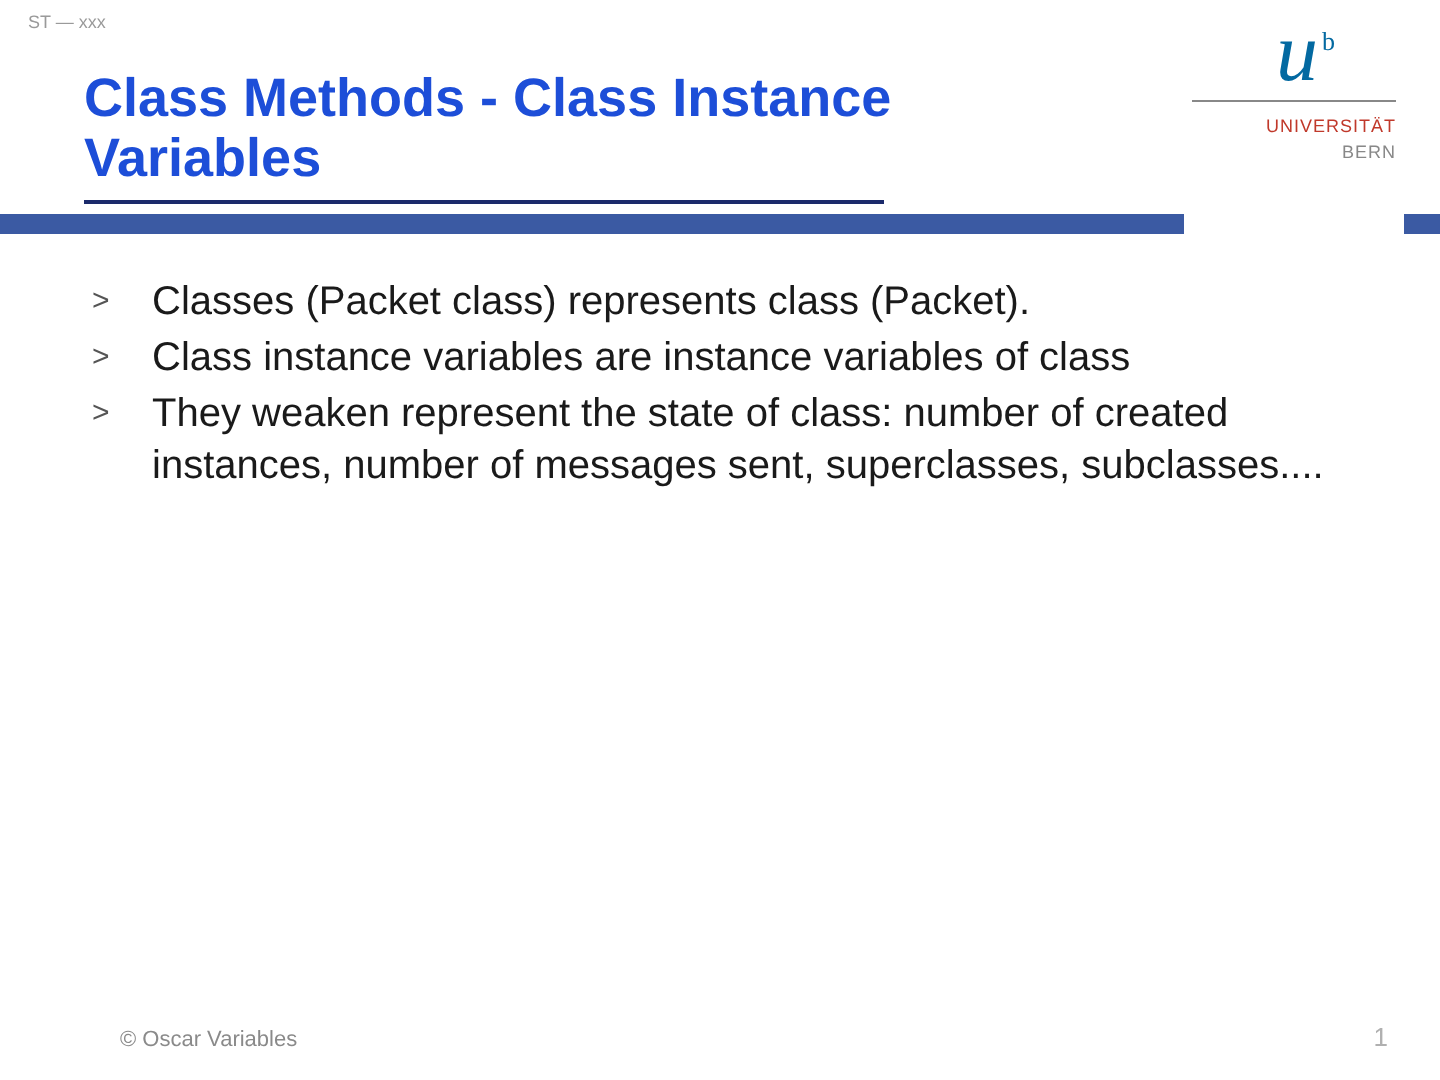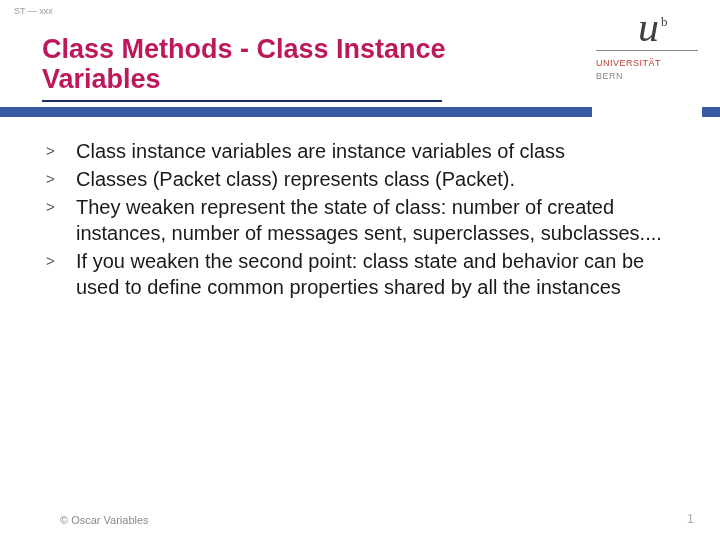--- a/index.html
+++ b/index.html
@@ -20,21 +20,21 @@
     font-size: 9px;
     color: #9a9a9a;
   }
   .title {
     position: absolute;
     top: 34px;
     left: 42px;
     width: 520px;
     font-size: 27px;
     font-weight: bold;
-    color: #be185d;
+    color: #1d4ed8;
     line-height: 1.12;
     font-family: Arial, Helvetica, sans-serif;
   }
   .title-underline {
     position: absolute;
     top: 100px;
     left: 42px;
     width: 400px;
     height: 2px;
     background: #1b2a6b;
@@ -55,21 +55,21 @@
     height: 118px;
     background: #ffffff;
     text-align: left;
     padding: 6px 4px;
     z-index: 2;
   }
   .logo-u {
     font-family: Georgia, 'Times New Roman', serif;
     font-style: italic;
     font-size: 42px;
-    color: #404040;
+    color: #0369a1;
     line-height: 1;
     margin-left: 42px;
   }
   .logo-b {
     font-size: 13px;
     vertical-align: super;
     font-style: normal;
     margin-left: 2px;
   }
   .logo-b-line {
@@ -77,20 +77,21 @@
     height: 1px;
     background: #888;
     margin-top: 2px;
     margin-bottom: 6px;
   }
   .logo-text {
     font-size: 9px;
     color: #888;
     letter-spacing: 0.5px;
     line-height: 1.4;
+    text-align: right;
   }
   .logo-text .primary { color: #c0392b; }
   .content {
     position: absolute;
     top: 138px;
     left: 42px;
     right: 30px;
   }
   .bullet-list {
     list-style: none;
@@ -141,21 +142,20 @@
     <div class="logo-b-line"></div>
     <div class="logo-text">
       <span class="primary">UNIVERSITÄT</span><br>
       <span>BERN</span>
     </div>
   </div>
 </div>
 
 <div class="content">
   <ul class="bullet-list">
+    <li>Classes (Packet class) represents class (Packet).</li>
     <li>Class instance variables are instance variables of class</li>
-    <li>Classes (Packet class) represents class (Packet).</li>
     <li>They weaken represent the state of class: number of created instances, number of messages sent, superclasses, subclasses....</li>
-    <li>If you weaken the second point: class state and behavior can be used to define common properties shared by all the instances</li>
   </ul>
 </div>
 
 <div class="footer-left">© Oscar Variables</div>
 <div class="footer-right">1</div>
 
 </body></html>

